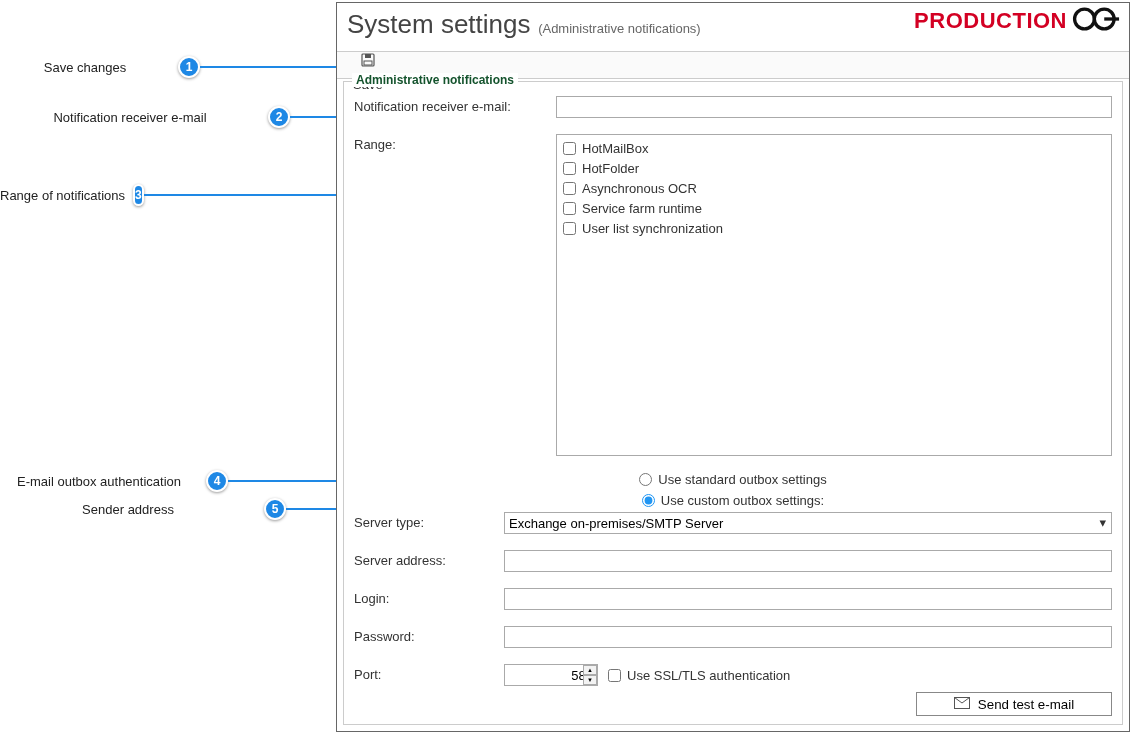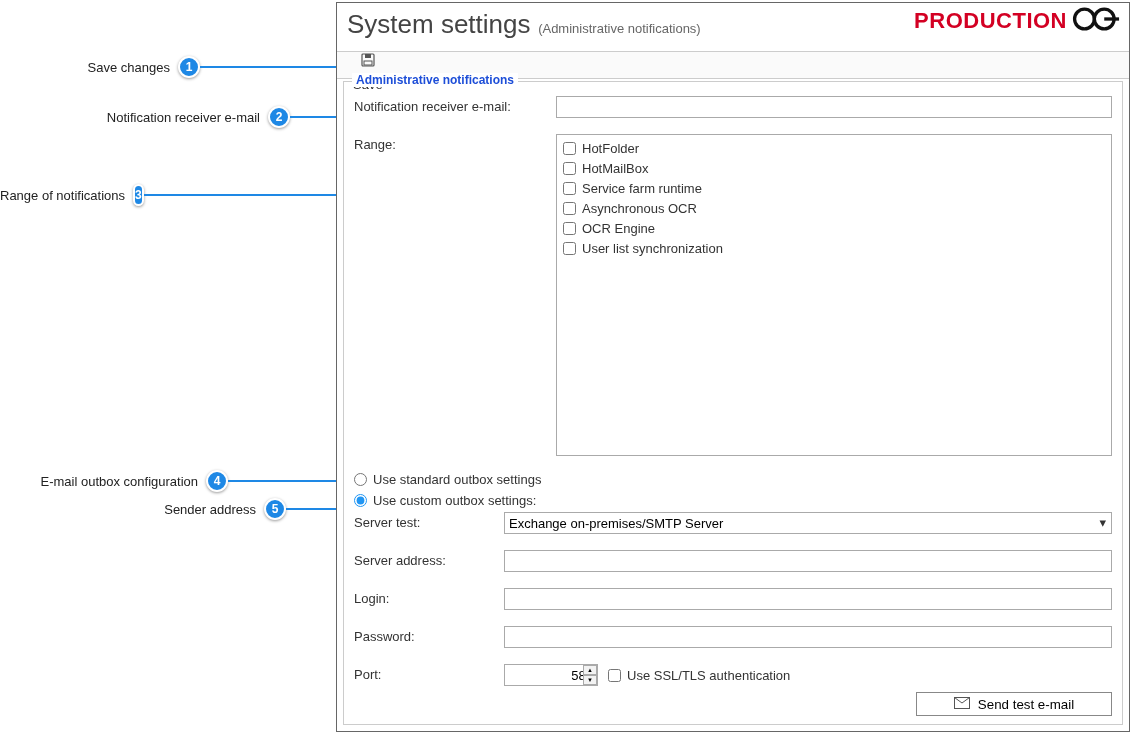--- a/index.html
+++ b/index.html
@@ -15,56 +15,56 @@
   .title-sub { font-size: 13px; color: #666; display: inline-block; margin-left: 4px; }
   .brand { position: absolute; right: 8px; top: 2px; display: flex; align-items: center; gap: 4px; }
   .brand-text { color: #d30023; font-weight: 700; font-size: 22px; letter-spacing: 0.5px; }
   .brand-logo svg { width: 50px; height: 28px; }
 
   .toolbar { height: 28px; border-top: 1px solid #ccc; border-bottom: 1px solid #ccc; display: flex; align-items: center; padding: 0 8px; background: #fafafa; }
   .tbtn { display: inline-flex; align-items: center; gap: 6px; padding: 0 8px; height: 26px; cursor: pointer; user-select: none; flex-direction: column; }
   .tbtn svg { width: 16px; height: 16px; }
 
   .panel { position: absolute; left: 6px; right: 6px; top: 78px; bottom: 6px; border: 1px solid #ccc; }
-  .group-legend { position: absolute; top: -9px; left: 8px; background: #fff; padding: 0 4px; color: #1d4ed8; font-weight: 700; font-size: 12px; }
+  .group-legend { position: absolute; top: -9px; left: 8px; background: #fff; padding: 0 4px; color: #14532d; font-weight: 700; font-size: 12px; }
   .body { padding: 14px 10px 8px 10px; }
 
   .row { display: flex; align-items: flex-start; margin-bottom: 16px; }
   .row .lbl { width: 202px; padding-top: 3px; color: #333; }
   .row .ctl { flex: 1; }
 
   input[type=text], input[type=password], select {
     width: 100%; height: 22px; border: 1px solid #aaa; padding: 1px 4px; font-family: inherit; font-size: 13px; background: #fff;
   }
   input[disabled] { background: #eee; }
   .listbox { border: 1px solid #aaa; width: 100%; height: 322px; padding: 4px 6px; }
   .chk-row { display: flex; align-items: center; gap: 6px; height: 18px; margin-bottom: 2px; }
   .chk-row input[type=checkbox] { width: 13px; height: 13px; margin: 0; }
 
-  .radio-row { display: flex; align-items: center; gap: 6px; margin: 6px 0 4px 0; }
+  .radio-row { display: flex; align-items: center; gap: 6px; margin: 6px 0 4px 0; justify-content: center; }
   .radio-row input[type=radio] { margin: 0; width: 13px; height: 13px; }
   .radio-blue { accent-color: #2196f3; }
 
   .sub { margin-left: 0; }
   .select-wrap { position: relative; }
   .select-wrap .caret { position: absolute; right: 6px; top: 3px; pointer-events: none; }
   .port-row { display: flex; align-items: center; gap: 10px; }
   .port-input { width: 94px !important; text-align: right; padding-right: 16px; }
   .spinner-wrap { position: relative; }
   .spinner { position: absolute; right: 1px; top: 1px; width: 14px; height: 20px; display: flex; flex-direction: column; }
   .spinner button { flex: 1; border: 1px solid #aaa; background: #f3f3f3; padding: 0; font-size: 6px; line-height: 6px; cursor: pointer; }
   .ssl-chk { display: flex; align-items: center; gap: 6px; }
   .ssl-chk input { margin: 0; }
 
   .send-btn { position: absolute; right: 10px; bottom: 8px; width: 196px; height: 24px; border: 1px solid #888; background: #fff; display: inline-flex; align-items: center; justify-content: center; gap: 8px; cursor: pointer; }
   .send-btn svg { width: 16px; height: 12px; }
 
   
   .callout { position: absolute; left: 0; display: flex; align-items: center; }
-  .callout .txt { text-align: right; color: #222; font-size: 13px; white-space: nowrap; }
+  .callout .txt { text-align: center; color: #222; font-size: 13px; white-space: nowrap; }
   .callout .bubble { width: 22px; height: 22px; border-radius: 11px; background: #1e88e5; border: 2px solid #fff; box-shadow: 0 1px 3px rgba(0,0,0,.4); color: #fff; font-weight: 700; font-size: 12px; display: flex; align-items: center; justify-content: center; margin-left: 8px; }
   .callout svg.connector { overflow: visible; }
 </style>
 </head>
 <body>
 
 <div class="canvas">
 
   <div class="callout" style="top:56px; width:336px;">
     <div class="txt" style="width:170px;">Save changes</div>
@@ -81,21 +81,21 @@
       </svg>
   </div>
   <div class="callout" style="top:184px; width:336px;">
     <div class="txt" style="width:260px;">Range of notifications</div>
     <div class="bubble">3</div>
     <svg class="connector" width="266" height="22">
         <line x1="0" y1="11" x2="266" y2="11" stroke="#1e88e5" stroke-width="2"></line>
       </svg>
   </div>
   <div class="callout" style="top:470px; width:336px;">
-    <div class="txt" style="width:198px;">E-mail outbox configuration</div>
+    <div class="txt" style="width:198px;">E-mail outbox authentication</div>
     <div class="bubble">4</div>
     <svg class="connector" width="108" height="22">
         <line x1="0" y1="11" x2="128" y2="11" stroke="#1e88e5" stroke-width="2"></line>
       </svg>
   </div>
   <div class="callout" style="top:498px; width:336px;">
     <div class="txt" style="width:256px;">Sender address</div>
     <div class="bubble">5</div>
     <svg class="connector" width="50" height="22">
         <line x1="0" y1="11" x2="70" y2="11" stroke="#1e88e5" stroke-width="2"></line>
@@ -139,37 +139,33 @@
           <div class="lbl">Notification receiver e-mail:</div>
           <div class="ctl"><input type="text" value="" style=""></div>
         </div>
 
         <div class="row">
           <div class="lbl">Range:</div>
           <div class="ctl">
             <div class="listbox">
               <div class="chk-row">
                   <input type="checkbox" style="">
+                  <span>HotMailBox</span>
+                </div>
+              <div class="chk-row">
+                  <input type="checkbox" style="">
                   <span>HotFolder</span>
                 </div>
               <div class="chk-row">
                   <input type="checkbox" style="">
-                  <span>HotMailBox</span>
+                  <span>Asynchronous OCR</span>
                 </div>
               <div class="chk-row">
                   <input type="checkbox" style="">
                   <span>Service farm runtime</span>
-                </div>
-              <div class="chk-row">
-                  <input type="checkbox" style="">
-                  <span>Asynchronous OCR</span>
-                </div>
-              <div class="chk-row">
-                  <input type="checkbox" style="">
-                  <span>OCR Engine</span>
                 </div>
               <div class="chk-row">
                   <input type="checkbox" style="">
                   <span>User list synchronization</span>
                 </div>
             </div>
           </div>
         </div>
 
         <div class="radio-row">
@@ -177,21 +173,21 @@
           <span>Use standard outbox settings</span>
         </div>
 
 
         <div class="radio-row">
           <input type="radio" name="outbox" checked="" class="radio-blue" style="">
           <span>Use custom outbox settings:</span>
         </div>
 
         <div class="row sub">
-          <div class="lbl" style="width:150px;">Server test:</div>
+          <div class="lbl" style="width:150px;">Server type:</div>
           <div class="ctl select-wrap">
             <input type="text" readonly="" value="Exchange on-premises/SMTP Server" style="">
             <span class="caret">▾</span>
           </div>
         </div>
         <div class="row sub">
           <div class="lbl" style="width:150px;">Server address:</div>
           <div class="ctl"><input type="text" value="" style=""></div>
         </div>
         <div class="row sub">

